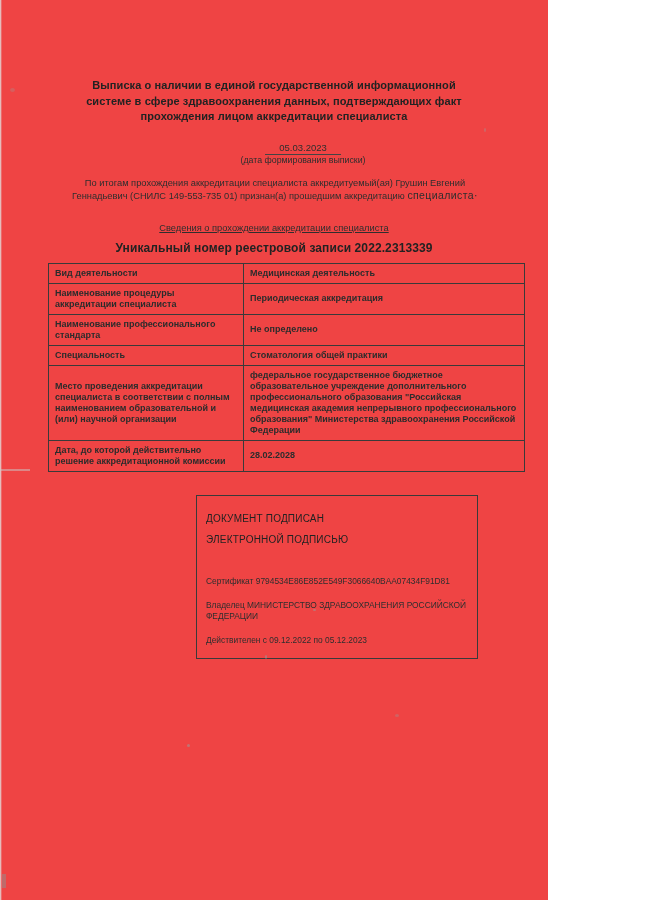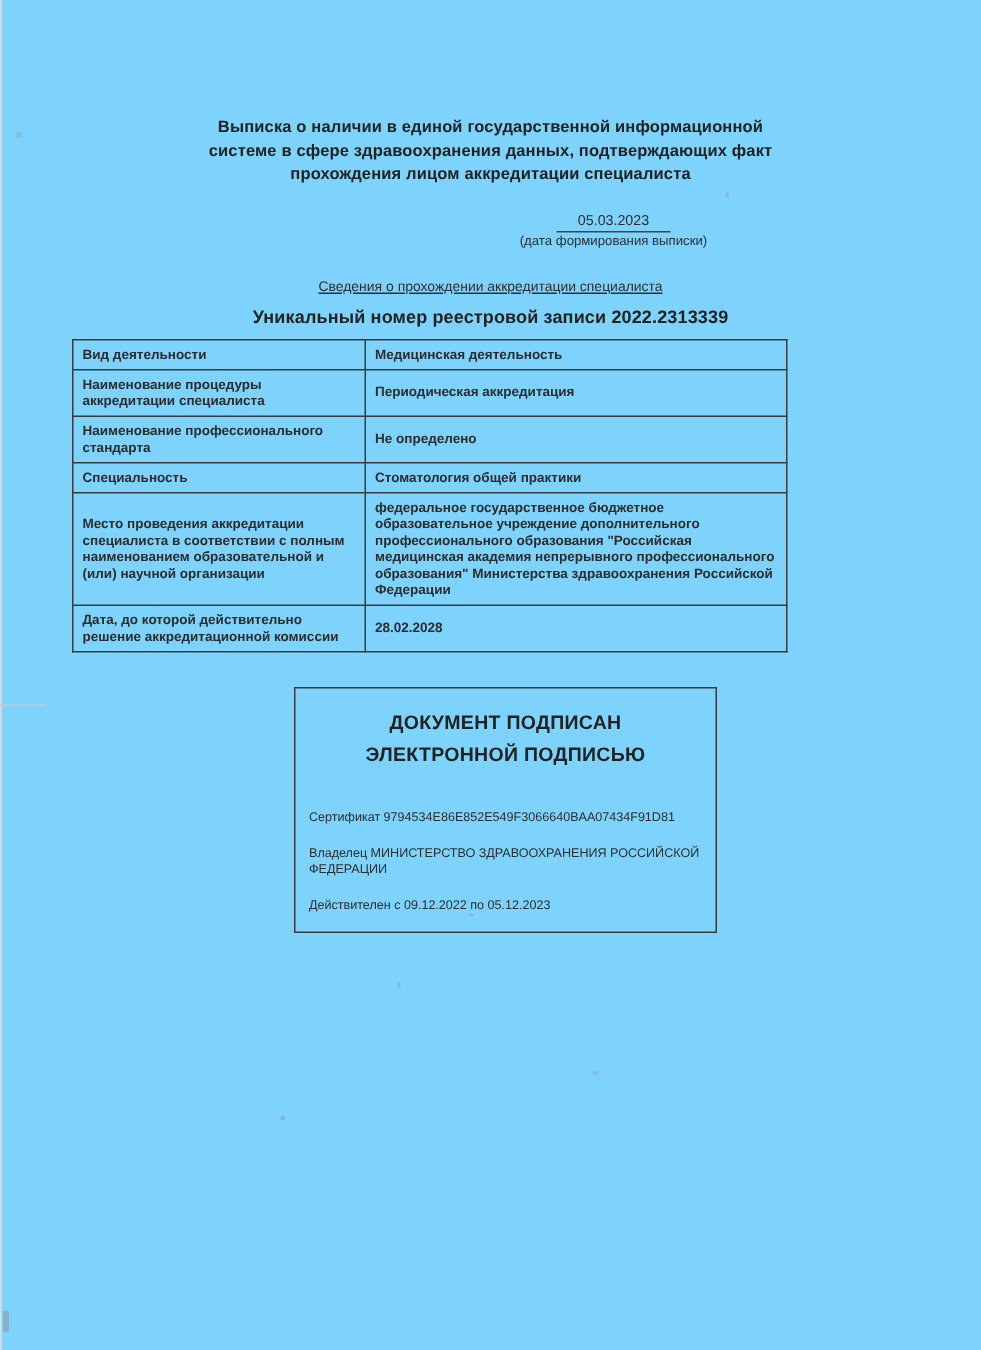--- a/index.html
+++ b/index.html
@@ -1,19 +1,19 @@
 <!DOCTYPE html>
 <html><head>
 <meta charset="utf-8">
 <style>
   html,body{margin:0;padding:0;background:#ffffff;}
   .page{
     position:relative;
-    width:654px;height:900px;
-    background:#7dd3fc;
+    width:548px;height:900px;
+    background:#ef4444;
     font-family:"Liberation Sans","DejaVu Sans",sans-serif;
     color:#2b2b2b;
     overflow:hidden;
   }
   
   .page::before{
     content:"";position:absolute;left:0;top:0;bottom:0;width:2px;
     background:linear-gradient(to right,#e3e3e3,rgba(255,255,255,0));
   }
   .title{
@@ -65,22 +65,22 @@
   td.c-label{width:182px;}
   .sig-box{
     width:262px;
     margin:23px auto 0 auto;
     margin-left:196px;
     border:1.6px solid #3a3a3a;
     padding:10px 9px 12px 9px;
     color:#2e2e2e;
   }
   .sig-title{
-    text-align:center;
-    font-size:13px;font-weight:bold;color:#222;
+    text-align:left;
+    font-size:10px;font-weight:normal;color:#222;
     line-height:21px;
     letter-spacing:.2px;
     margin-top:2px;
   }
   .sig-meta{font-size:8.4px;line-height:10.5px;margin-top:14px;}
   .sig-meta.first{margin-top:26px;}
   .speck{position:absolute;background:#9a9a9a;border-radius:50%;opacity:.55;}
   .smudge{position:absolute;background:#c9c9c9;opacity:.5;}
 </style>
 </head>
@@ -92,20 +92,24 @@
     <div>Выписка о наличии в единой государственной информационной</div>
     <div>системе в сфере здравоохранения данных, подтверждающих факт</div>
     <div>прохождения лицом аккредитации специалиста</div>
   </div>
 
   <div class="date-block">
     <span class="date-value">05.03.2023</span>
     <div class="date-caption">(дата формирования выписки)</div>
   </div>
 
+  <div class="intro">
+    <span>По итогам прохождения аккредитации специалиста аккредитуемый(ая) Грушин Евгений Геннадьевич (СНИЛС 149-553-735 01) признан(а) прошедшим аккредитацию</span>
+    <span class="specialist-word">специалиста·</span>
+  </div>
 
   <div class="section-heading">Сведения о прохождении аккредитации специалиста</div>
 
   <div class="registry">Уникальный номер реестровой записи 2022.2313339</div>
 
   <table class="acc">
     <tbody>
       <tr>
         <td class="c-label">Вид деятельности</td>
         <td>Медицинская деятельность</td>

